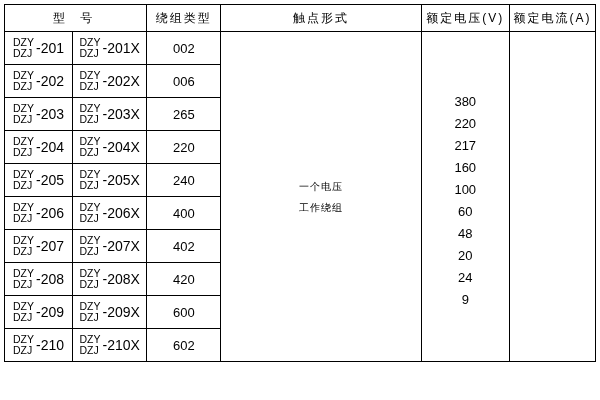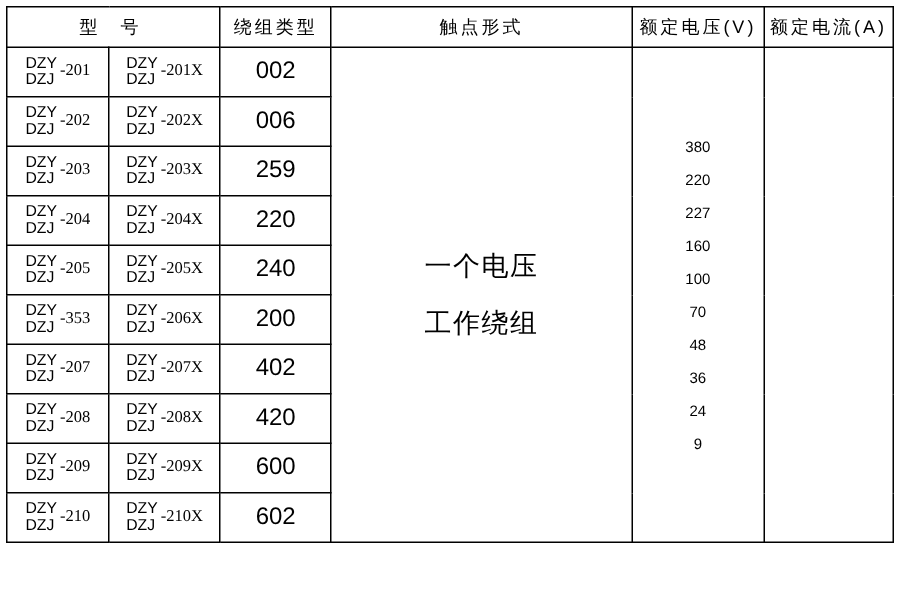--- a/index.html
+++ b/index.html
@@ -69,35 +69,34 @@
     display: inline-block;
     text-align: left;
     font-size: 10.5px;
   }
   .model-prefix span {
     display: block;
   }
   .model-suffix {
     display: inline-block;
     padding-left: 2px;
-    font-size: 11px;
-    font-family: Liberation Serif, serif;
+    font-size: 14px;
   }
   .contact-cell {
-    font-size: 16px;
+    font-size: 13px;
   }
   .winding-cell {
-    font-size: 18px;
+    font-size: 10px;
     line-height: 2.1;
   }
   .winding-cell div {
     letter-spacing: 1px;
   }
   .volt-cell {
-    font-size: 10px;
+    font-size: 13px;
     line-height: 2.35;
     vertical-align: middle;
   }
   .volt-cell div {
     height: 22px;
   }
   .cur-cell {
     font-size: 11.5px;
   }
 </style>
@@ -144,26 +143,26 @@
           </div>
         </td>
         <td class="contact-cell">002</td>
         <td class="winding-cell" rowspan="10">
           <div>一个电压</div>
           <div>工作绕组</div>
         </td>
         <td class="volt-cell" rowspan="10">
           <div>380</div>
           <div>220</div>
-          <div>227</div>
+          <div>217</div>
           <div>160</div>
           <div>100</div>
-          <div>70</div>
+          <div>60</div>
           <div>48</div>
-          <div>36</div>
+          <div>20</div>
           <div>24</div>
           <div>9</div>
         </td>
         <td class="cur-cell" rowspan="10"></td>
       </tr>
 
       <tr>
         <td class="model-cell">
           <div class="model-inner">
             <span class="model-prefix">
@@ -197,21 +196,21 @@
         </td>
         <td class="model-cell">
           <div class="model-inner">
             <span class="model-prefix">
               <span>DZY</span>
               <span>DZJ</span>
             </span>
             <span class="model-suffix">-203X</span>
           </div>
         </td>
-        <td class="contact-cell">259</td>
+        <td class="contact-cell">265</td>
       </tr>
 
       <tr>
         <td class="model-cell">
           <div class="model-inner">
             <span class="model-prefix">
               <span>DZY</span>
               <span>DZJ</span>
             </span>
             <span class="model-suffix">-204</span>
@@ -251,33 +250,33 @@
         <td class="contact-cell">240</td>
       </tr>
 
       <tr>
         <td class="model-cell">
           <div class="model-inner">
             <span class="model-prefix">
               <span>DZY</span>
               <span>DZJ</span>
             </span>
-            <span class="model-suffix">-353</span>
+            <span class="model-suffix">-206</span>
           </div>
         </td>
         <td class="model-cell">
           <div class="model-inner">
             <span class="model-prefix">
               <span>DZY</span>
               <span>DZJ</span>
             </span>
             <span class="model-suffix">-206X</span>
           </div>
         </td>
-        <td class="contact-cell">200</td>
+        <td class="contact-cell">400</td>
       </tr>
 
       <tr>
         <td class="model-cell">
           <div class="model-inner">
             <span class="model-prefix">
               <span>DZY</span>
               <span>DZJ</span>
             </span>
             <span class="model-suffix">-207</span>

